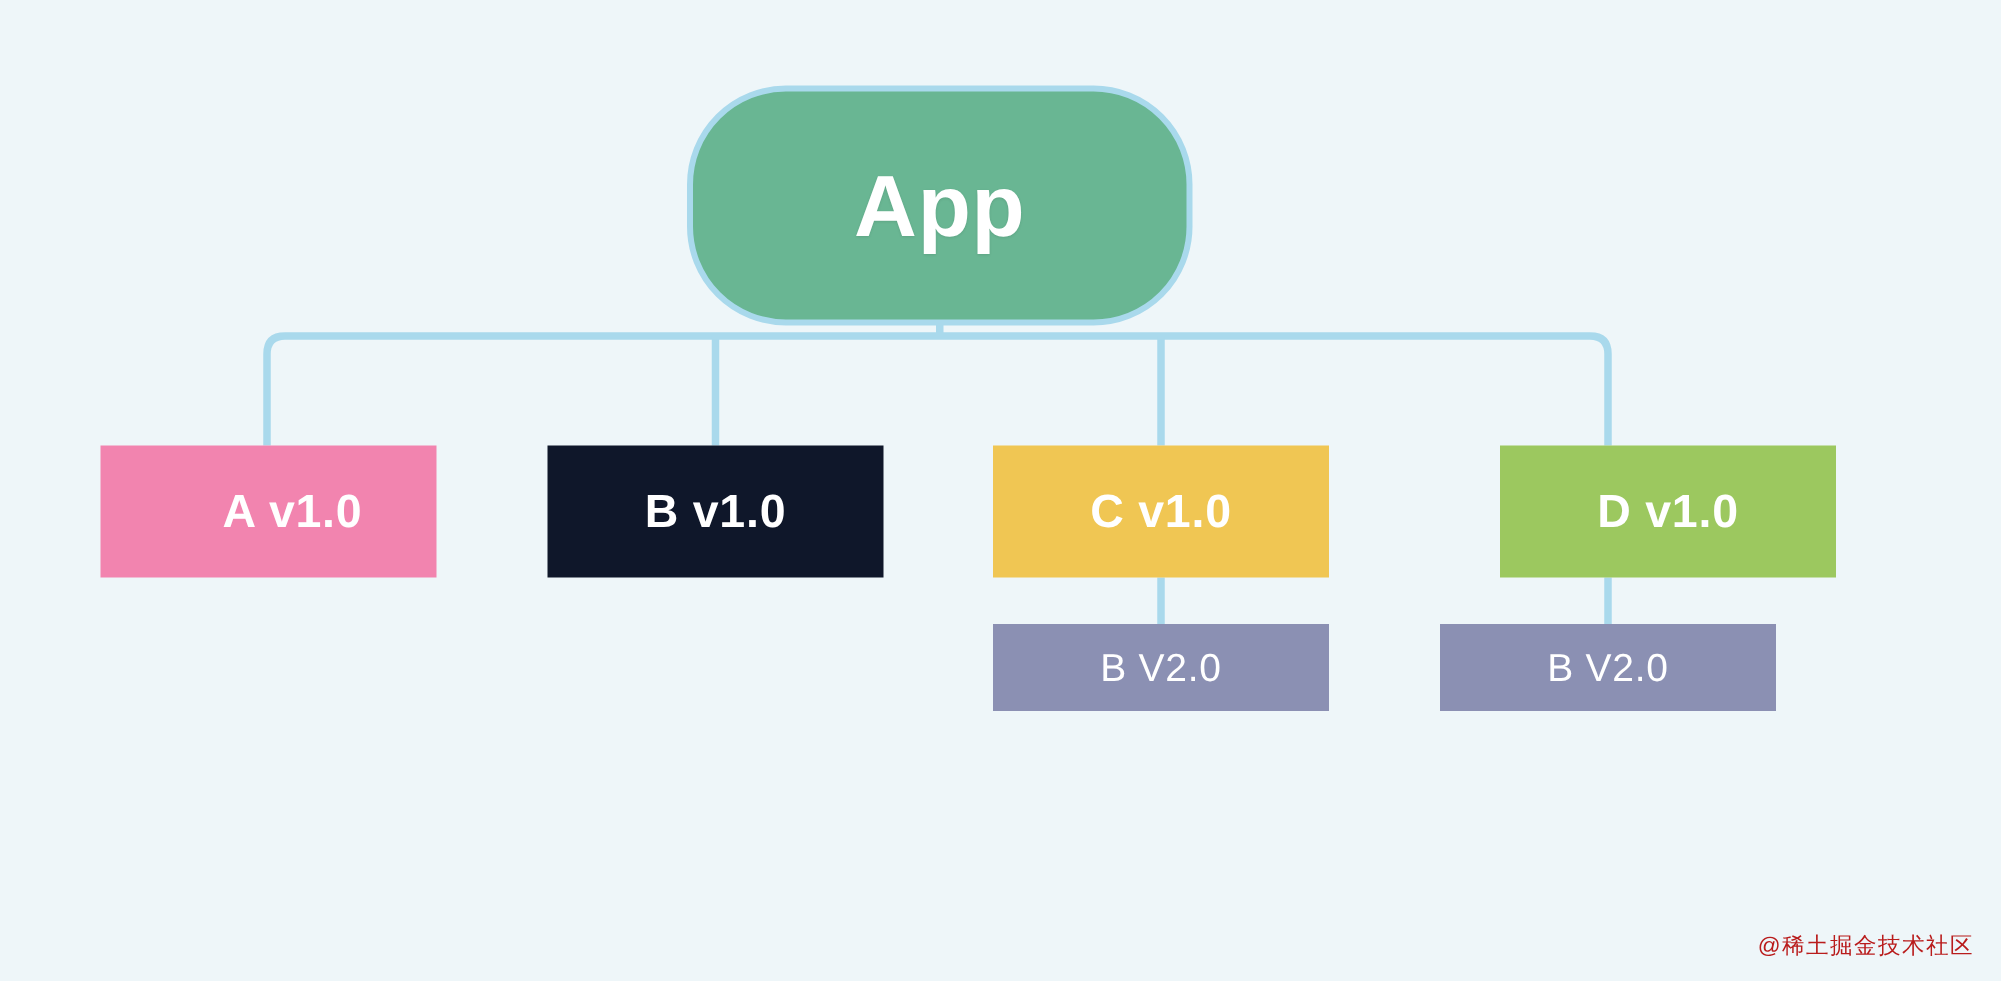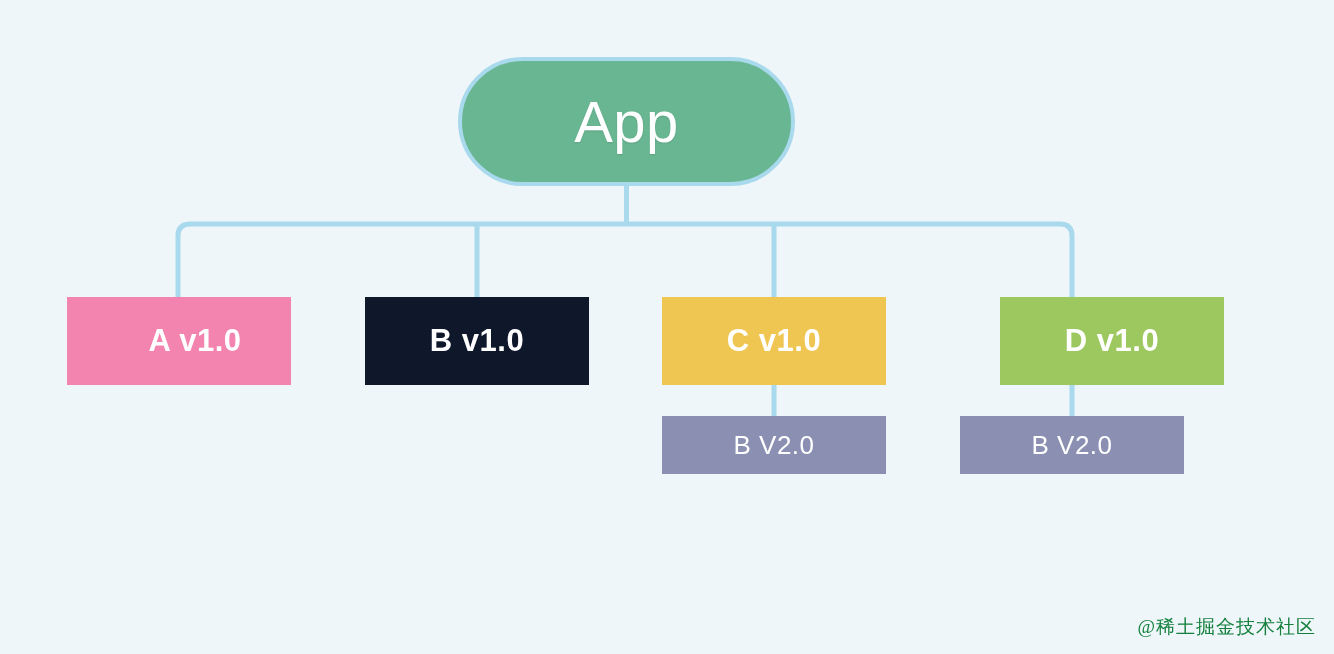--- a/index.html
+++ b/index.html
@@ -34,26 +34,26 @@
     justify-content: center;
     box-sizing: border-box;
     text-align: center;
     color: #ffffff;
     white-space: nowrap;
   }
   .node-root {
     left: 458px;
     top: 57px;
     width: 337px;
-    height: 129px;
+    height: 160px;
     background: #69b693;
     border: 4px solid #a9d9ec;
     border-radius: 66px;
     font-size: 58px;
-    font-weight: normal;
+    font-weight: bold;
     letter-spacing: 0.5px;
     text-shadow: 0 1px 2px rgba(0,0,0,0.10);
   }
   .node-lvl1 {
     top: 297px;
     width: 224px;
     height: 88px;
     font-size: 31px;
     font-weight: bold;
     letter-spacing: 0.5px;
@@ -70,25 +70,24 @@
     font-size: 26px;
     font-weight: normal;
     letter-spacing: 0.5px;
   }
   .node-e { left: 662px; }
   .node-f { left: 960px; }
   #watermark {
     position: absolute;
     right: 18px;
     bottom: 14px;
-    font-size: 19px;
-    color: #15803d;
+    font-size: 15px;
+    color: #b91c1c;
     letter-spacing: 1px;
     white-space: nowrap;
-    font-family: Liberation Serif, serif;
   }
 </style>
 </head>
 <body>
 
 <div id="diagram-canvas">
 
   <svg id="connector-layer" viewBox="0 0 1334 654" width="1334" height="654" aria-hidden="true">
     <g fill="none" stroke="#a9d9ec" stroke-width="5" stroke-linecap="butt">
 

